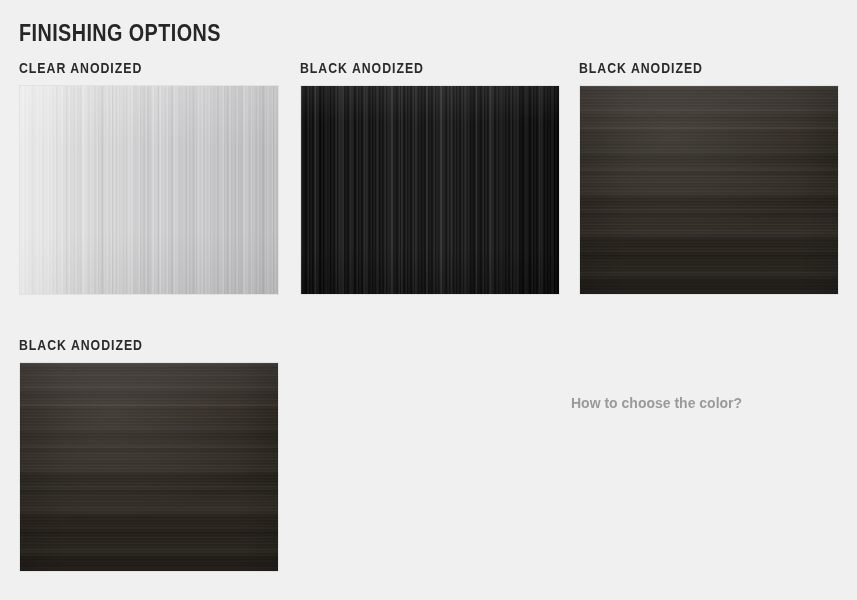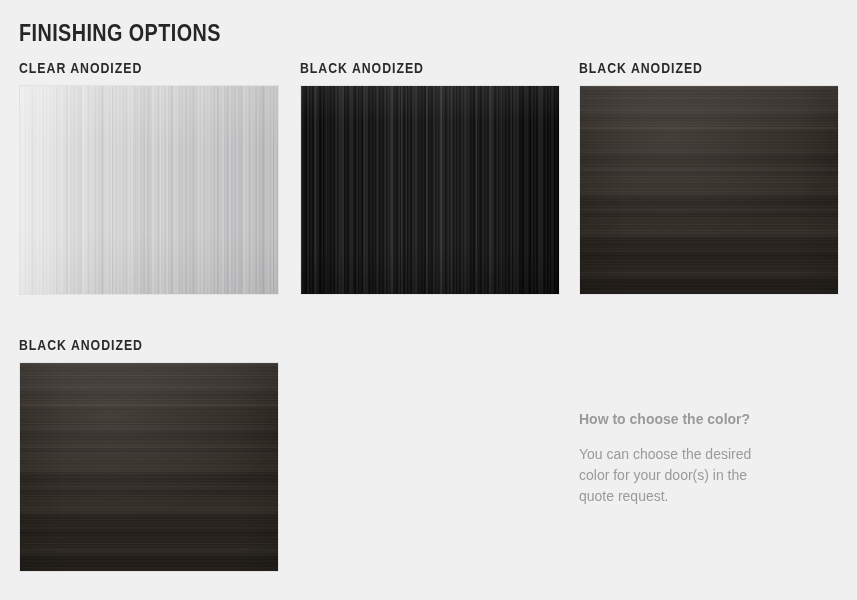--- a/index.html
+++ b/index.html
@@ -219,23 +219,22 @@
     inset: 0;
     background:
       linear-gradient(135deg, #00ff66 0%, #ccff00 35%, #ff9900 70%, #ff0000 100%);
     z-index: -1;
   }
 
   
   .info-panel {
     position: absolute;
     left: 571px;
-    top: 410px;
+    top: 394px;
     width: 250px;
-    margin-left: 8px;
   }
   .info-heading {
     font-family: "Liberation Sans", sans-serif;
     font-size: 14px;
     font-weight: 700;
     color: #9a9a9a;
     line-height: 19px;
     margin: 0 0 15px 0;
   }
   .info-body {
@@ -287,16 +286,15 @@
     <div class="swatch sw-brownblack">
       <span class="grain-h"></span>
       <span class="grain-h2"></span>
       <span class="sheen"></span>
     </div>
   </div>
 
 
   <div class="info-panel">
     <p class="info-heading">How to choose the color?</p>
-    <p class="info-body">You can choose the desired color for your door(s) in the quote request.</p>
   </div>
 
 </div>
 
 </body></html>

